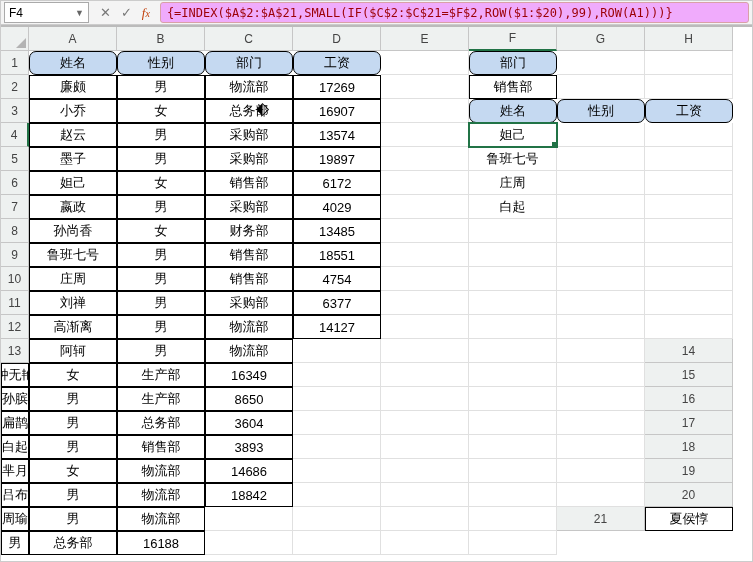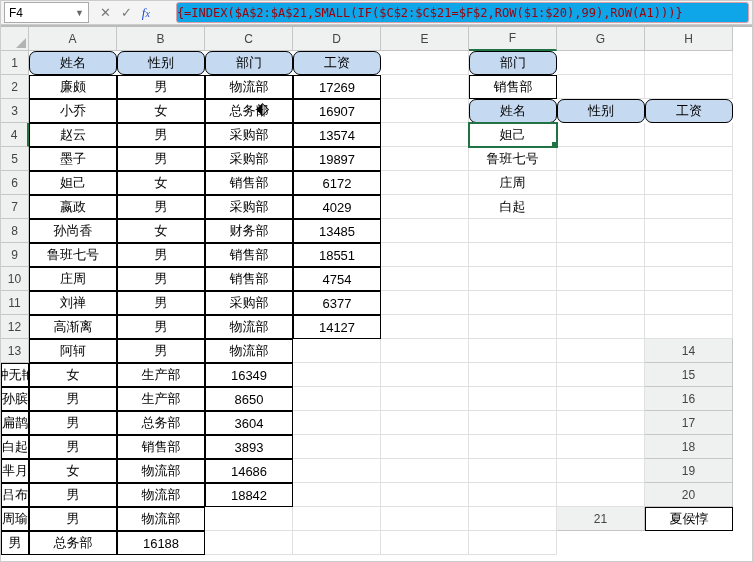--- a/index.html
+++ b/index.html
@@ -47,29 +47,29 @@
     align-items: center;
     gap: 10px;
     padding: 0 8px;
     color: #777;
     font-size: 13px;
   }
   .fb-icons span { line-height: 1; }
   .fx {
     font-style: italic;
     font-family: "Times New Roman", serif;
-    color: #1d4ed8;
-    margin-right: 18px;
+    color: #c2410c;
+    margin-right: 2px;
   }
   .formula {
     flex: 1;
     display: flex;
     align-items: center;
-    padding: 0 0;
-    background: #0ea5e9;
+    padding: 0 6px;
+    background: #f0abfc;
     color: #9c0006;
     font-size: 12px;
     border: 1px solid #d9a0a7;
     border-radius: 3px;
     margin: 1px 3px 1px 0;
     font-family: Consolas, monospace;
   }
   
   .sheet {
     display: grid;

